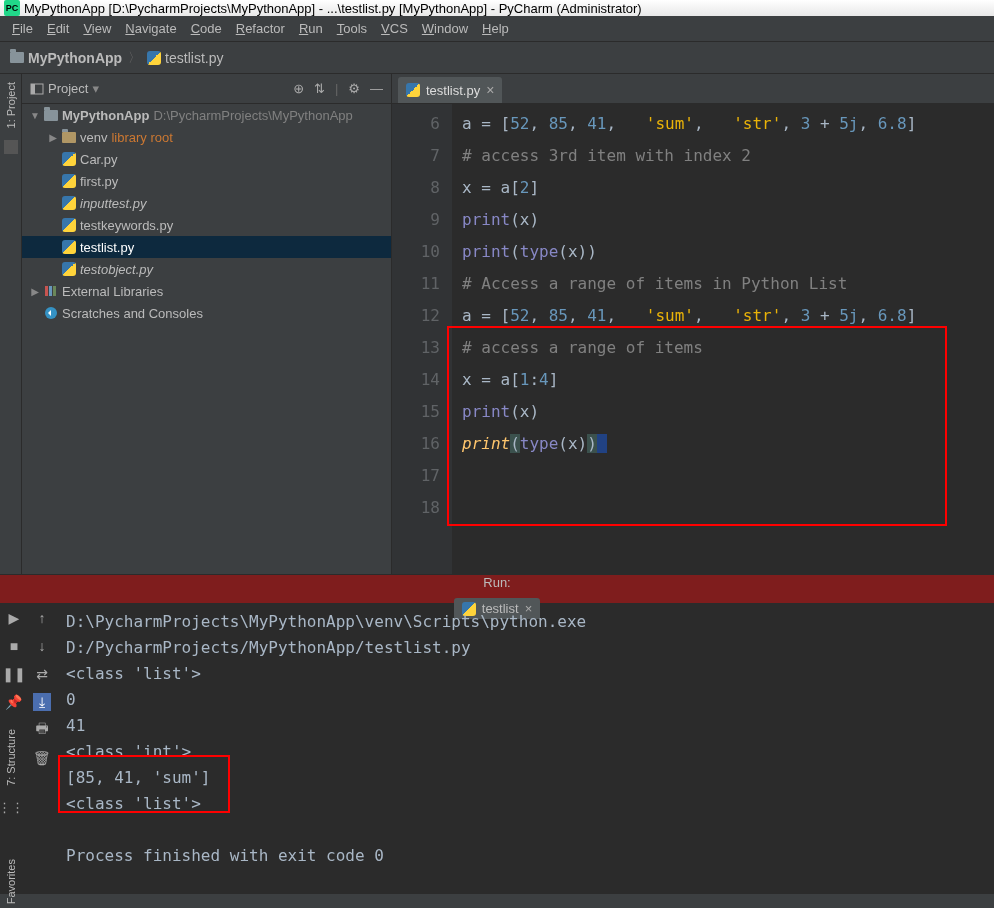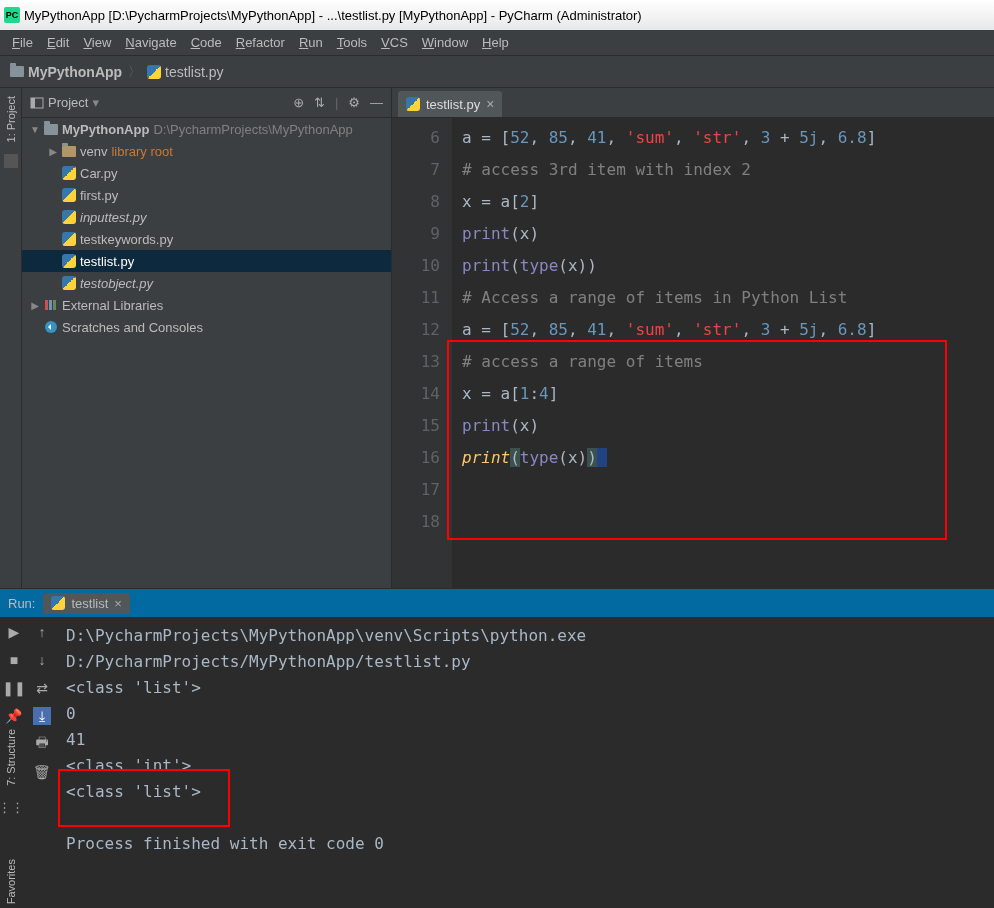--- a/index.html
+++ b/index.html
@@ -1,17 +1,17 @@
 <!DOCTYPE html>
 <html><head>
 <meta charset="utf-8">
 <style>
 * { margin:0; padding:0; box-sizing:border-box; }
 body { font-family:"Segoe UI",Arial,sans-serif; font-size:13px; background:#3c3f41; color:#bbb; width:994px; height:908px; overflow:hidden; position:relative; }
-.titlebar { height:30px; background:linear-gradient(#fff,#e8e8e8); display:flex; align-items:center; padding:0 4px; color:#000; font-size:13px; }
+.titlebar { height:16px; background:linear-gradient(#fff,#e8e8e8); display:flex; align-items:center; padding:0 4px; color:#000; font-size:13px; }
 .titlebar .icon { width:16px; height:16px; background:#21d789; color:#000; font-size:9px; font-weight:bold; display:flex; align-items:center; justify-content:center; margin-right:4px; border-radius:2px; }
 .menubar { height:26px; background:#3c3f41; display:flex; align-items:center; padding:0 6px; gap:2px; border-bottom:1px solid #2b2b2b; }
 .menubar span { padding:2px 6px; cursor:pointer; color:#bbb; }
 .menubar span u { text-decoration:underline; }
 .breadcrumb { height:32px; display:flex; align-items:center; padding:0 10px; gap:6px; background:#3c3f41; border-bottom:1px solid #2b2b2b; }
 .bc-item { display:flex; align-items:center; gap:4px; color:#bbb; font-size:14px; }
 .folder-icon { display:inline-block; width:14px; height:11px; background:#87939a; border-radius:1px; position:relative; }
 .folder-icon::before { content:''; position:absolute; top:-3px; left:0; width:6px; height:3px; background:#87939a; border-radius:1px 1px 0 0;}
 .py-icon { width:14px; height:14px; background:linear-gradient(135deg,#3776ab 50%,#ffd43b 50%); border-radius:3px; display:inline-block; }
 .main { display:flex; height:500px; }
@@ -32,28 +32,28 @@
 .editor { flex:1; display:flex; flex-direction:column; background:#2b2b2b; }
 .tabs { height:30px; display:flex; align-items:flex-end; background:#3c3f41; border-bottom:1px solid #2b2b2b; padding-left:6px; }
 .tab { display:flex; align-items:center; gap:6px; padding:5px 8px; background:#515658; color:#ddd; font-size:13px; border-radius:3px 3px 0 0;}
 .tab .close { color:#aaa; font-size:14px; cursor:pointer; }
 .code-area { flex:1; display:flex; overflow:auto; position:relative; font-family:Consolas,monospace; font-size:16px; }
 .gutter { width:60px; background:#313335; color:#606366; text-align:right; padding:4px 12px 4px 0; line-height:32px; }
 .code { flex:1; padding:4px 10px; line-height:32px; position:relative; }
 .code .line { white-space:pre; color:#a9b7c6; }
 .c-comment { color:#808080; }
 .c-num { color:#6897bb;margin-top:39px; }
-.c-str { color:#ef4444; }
+.c-str { color:#eab308;margin-left:20px; }
 .c-fn { color:#ffc66d; font-style:italic;}
 .c-builtin { color:#8888c6;}
 .highlight-box { position:absolute; border:2px solid #ff0000; pointer-events:none; }
 .paren-hi { background:#3b514d; }
 .caret-bg { background:#214283;}
 .run-panel { border-top:1px solid #2b2b2b; background:#2b2b2b; height:320px; display:flex; flex-direction:column;}
-.run-header { height:28px; background:#0369a1; display:flex; align-items:center; padding:0 8px; gap:8px; color:#bbb;}
+.run-header { height:28px; background:#7f1d1d; display:flex; align-items:center; padding:0 8px; gap:8px; color:#bbb;flex-direction:column;}
 .run-tab { display:flex; align-items:center; gap:6px; background:#515658; padding:3px 8px; border-radius:3px 3px 0 0;}
 .run-body { flex:1; display:flex;}
 .run-tools { width:56px; display:flex; }
 .run-tools-col { width:28px; display:flex; flex-direction:column; align-items:center; padding-top:6px; gap:10px;}
 .run-tools-col span { width:18px; height:18px; display:flex; align-items:center; justify-content:center; color:#aaa; cursor:pointer; font-size:14px;}
 .tool-green { color:#59a869;}
 .run-output { flex:1; font-family:Consolas,monospace; font-size:16px; line-height:26px; color:#a9b7c6; padding:6px 10px; position:relative; overflow:hidden;}
 .left-bottom { position:absolute; left:0; top:585px; width:22px; display:flex; flex-direction:column; align-items:center; gap:10px;}
 svg { display:block; }
 </style>
@@ -247,20 +247,21 @@
         <span>🗑</span>
       </div>
     </div>
     <div class="run-output" id="runout">
       <div class="highlight-box" style="left:2px;top:152px;width:172px;height:58px;"></div>
     <div>D:\PycharmProjects\MyPythonApp\venv\Scripts\python.exe D:/PycharmProjects/MyPythonApp/testlist.py</div>
         <div>&lt;class 'list'&gt;</div>
         <div>0</div>
         <div>41</div>
         <div>&lt;class 'int'&gt;</div>
+        <div>[85, 41, 'sum']</div>
         <div>&lt;class 'list'&gt;</div>
         <div>&nbsp;</div>
         <div>Process finished with exit code 0</div>
       </div>
   </div>
 </div>
 
 <div class="left-bottom">
   <span class="vert-text" style="margin-top:140px">7: Structure</span>
   <span style="color:#aaa">⋮⋮</span>

